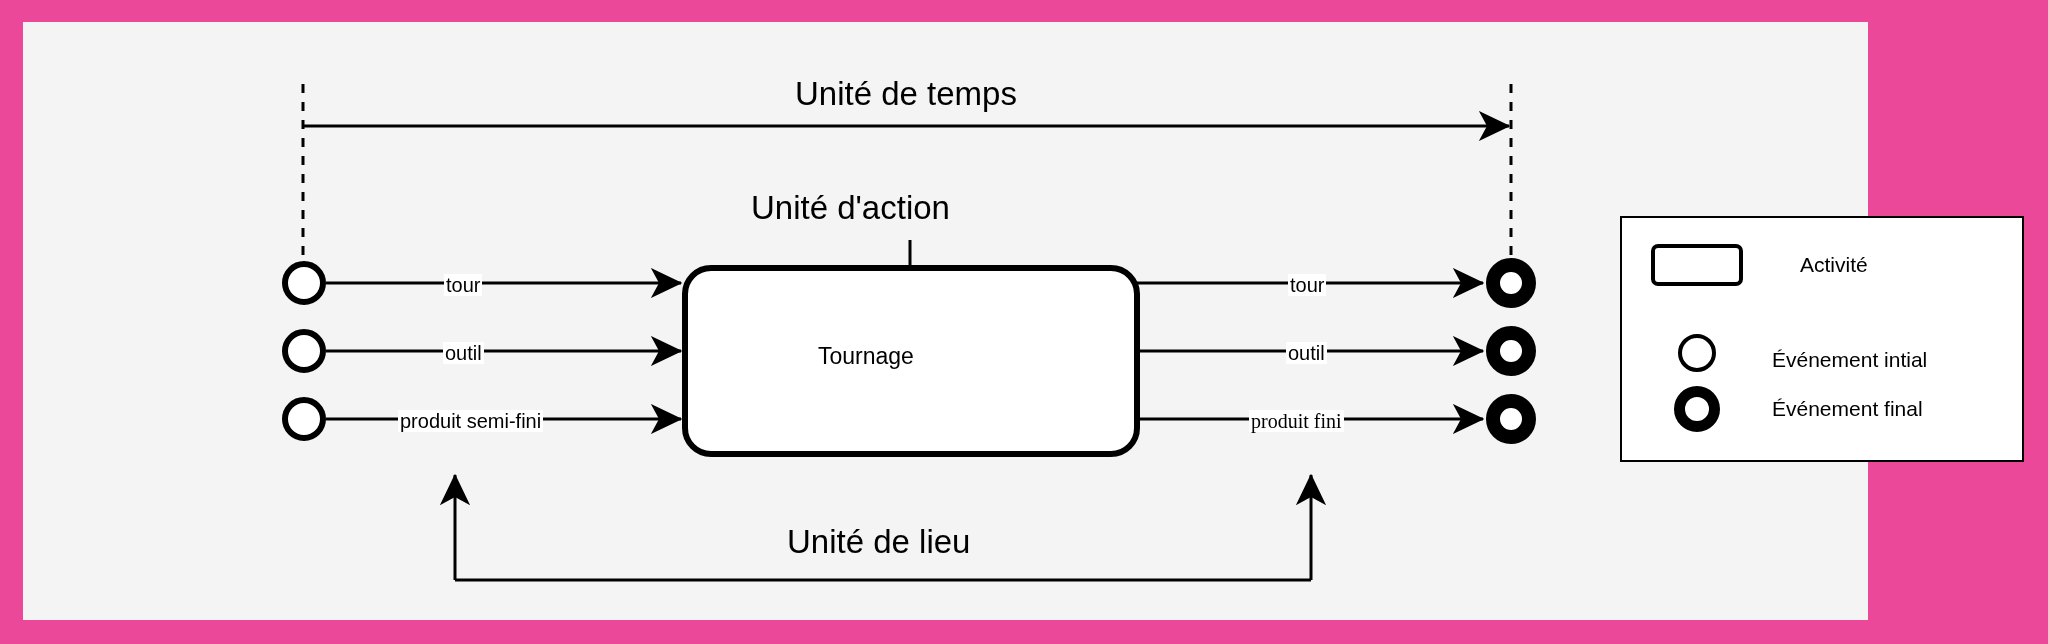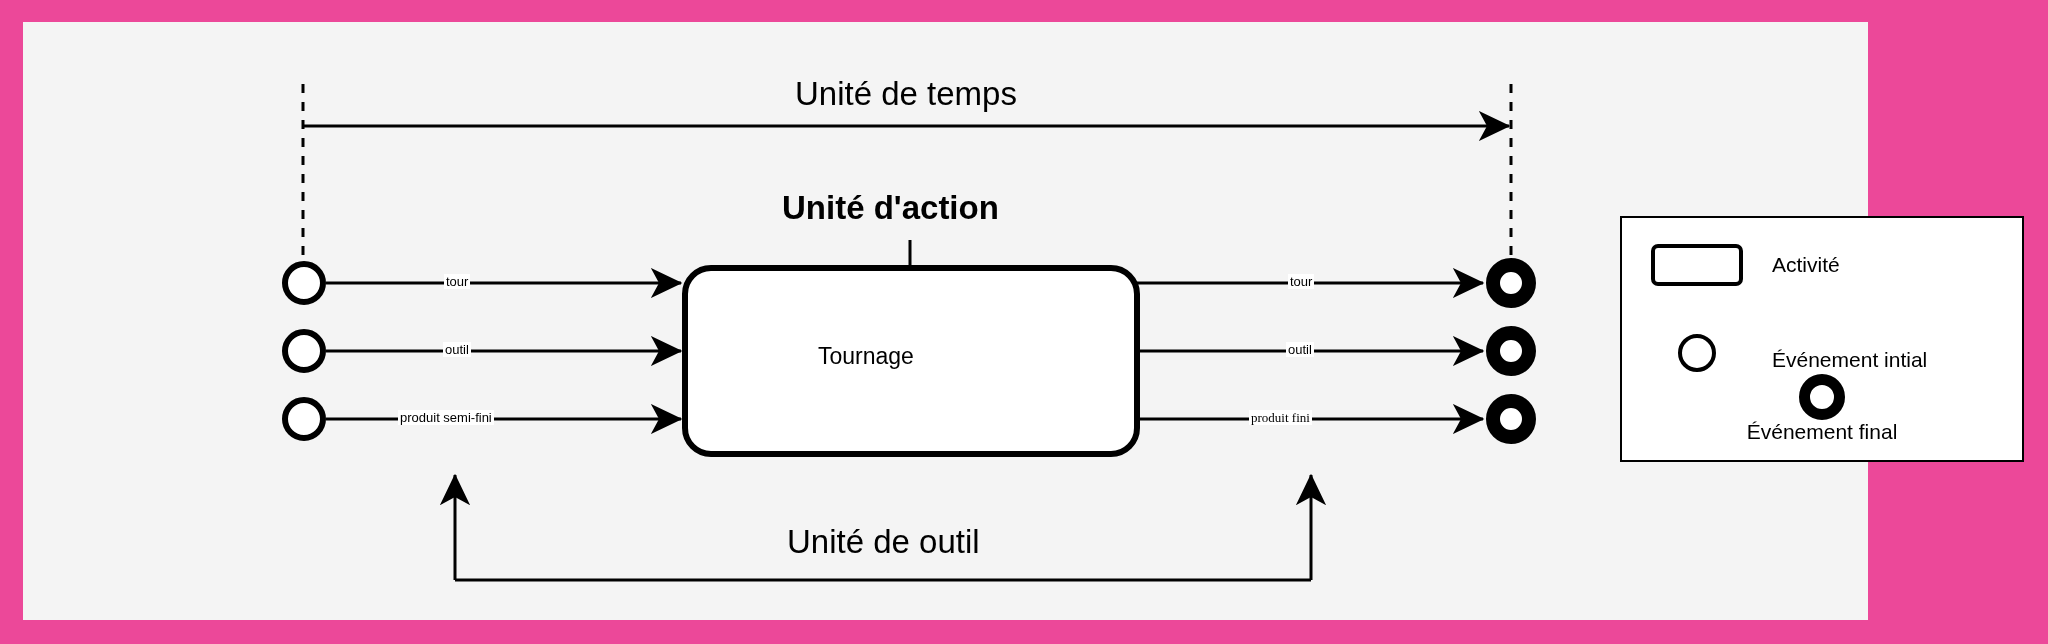--- a/index.html
+++ b/index.html
@@ -46,21 +46,21 @@
     color: #000000;
     white-space: nowrap;
     line-height: 1;
   }
 
   .big {
     font-size: 33px;
   }
 
   .flow {
-    font-size: 13px;
+    font-size: 20px;
     background: #ffffff;
     padding: 1px 2px;
   }
 
   .boxlabel {
     font-size: 23px;
   }
 
   .legend-text {
     font-size: 21px;
@@ -159,51 +159,51 @@
     <line x1="1137" y1="351" x2="1483" y2="351" stroke="#000000" stroke-width="3" marker-end="url(#arrow)"></line>
     <line x1="1137" y1="419" x2="1483" y2="419" stroke="#000000" stroke-width="3" marker-end="url(#arrow)"></line>
 
     <path d="M 455 580 L 455 475" fill="none" stroke="#000000" stroke-width="3" marker-end="url(#arrowup)"></path>
     <path d="M 455 580 L 1311 580" fill="none" stroke="#000000" stroke-width="3"></path>
     <path d="M 1311 580 L 1311 475" fill="none" stroke="#000000" stroke-width="3" marker-end="url(#arrowup)"></path>
   </svg>
 
   <div class="lbl big" style="left:795px; top:77px;">Unité de temps</div>
 
-  <div class="lbl big" style="left:782px; top:191px;font-weight:bold;">Unité d'action</div>
-
-  <div class="lbl big" style="left:787px; top:525px;">Unité de outil</div>
+  <div class="lbl big" style="left:751px; top:191px;">Unité d'action</div>
+
+  <div class="lbl big" style="left:787px; top:525px;">Unité de lieu</div>
 
   <div class="lbl boxlabel" style="left:818px; top:345px;">Tournage</div>
 
   <div class="lbl flow" style="left:444px; top:274px;">tour</div>
   <div class="lbl flow" style="left:443px; top:342px;">outil</div>
   <div class="lbl flow" style="left:398px; top:410px;">produit semi-fini</div>
 
   <div class="lbl flow" style="left:1288px; top:274px;">tour</div>
   <div class="lbl flow" style="left:1286px; top:342px;">outil</div>
   <div class="lbl flow" style="left:1249px; top:410px;font-family:Liberation Serif, serif;">produit fini</div>
 
   <div id="legend">
 
-    <div class="legend-row" style="top:12px;">
+    <div class="legend-row" style="top:12px;gap:28px;">
       <span class="glyph">
         <span class="lg-rect"></span>
       </span>
       <span class="legend-text">Activité</span>
     </div>
 
     <div class="legend-row" style="top:84px;align-items:flex-end;">
       <span class="glyph">
         <span class="lg-circle-initial"></span>
       </span>
       <span class="legend-text">Événement intial</span>
     </div>
 
-    <div class="legend-row" style="top:156px;flex-direction:column;">
+    <div class="legend-row" style="top:156px;">
       <span class="glyph">
         <span class="lg-circle-final"></span>
       </span>
       <span class="legend-text">Événement final</span>
     </div>
 
   </div>
 
 </div>
 

